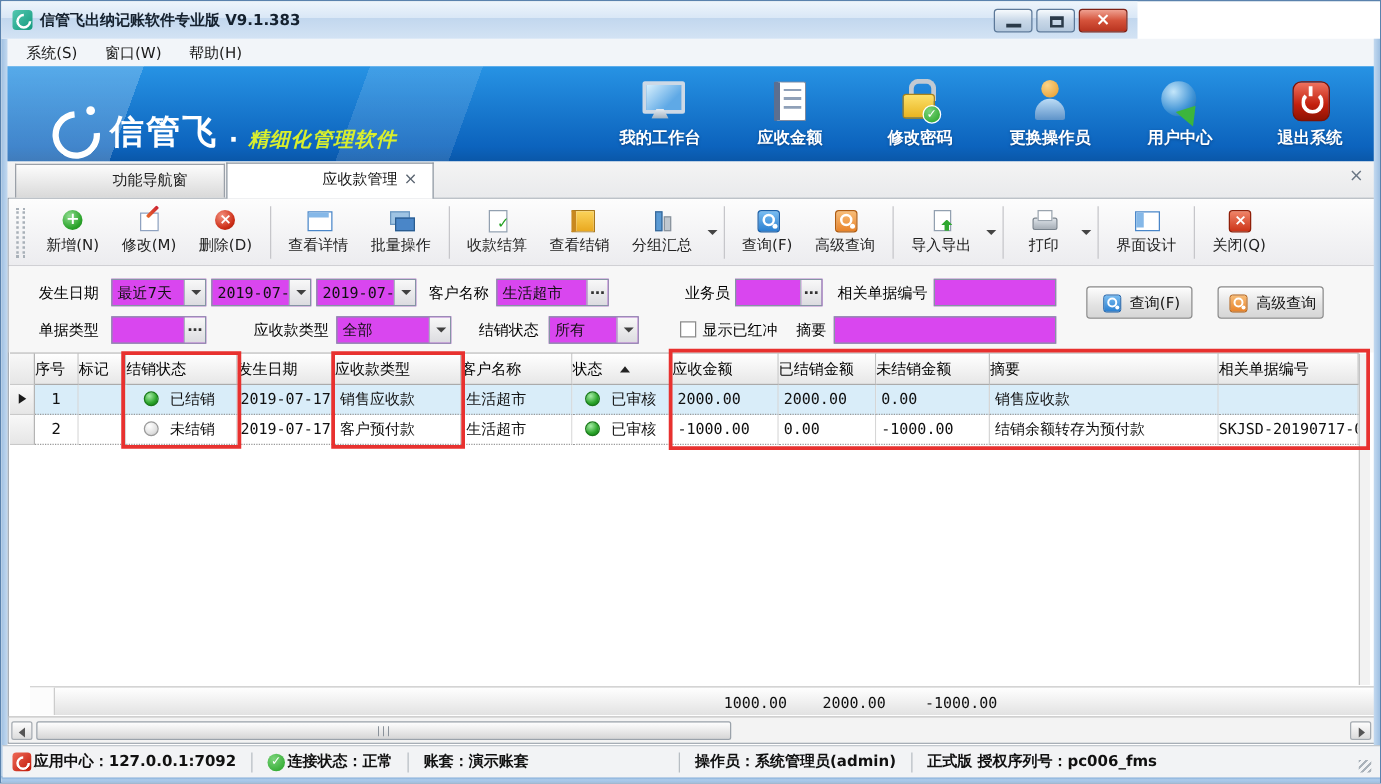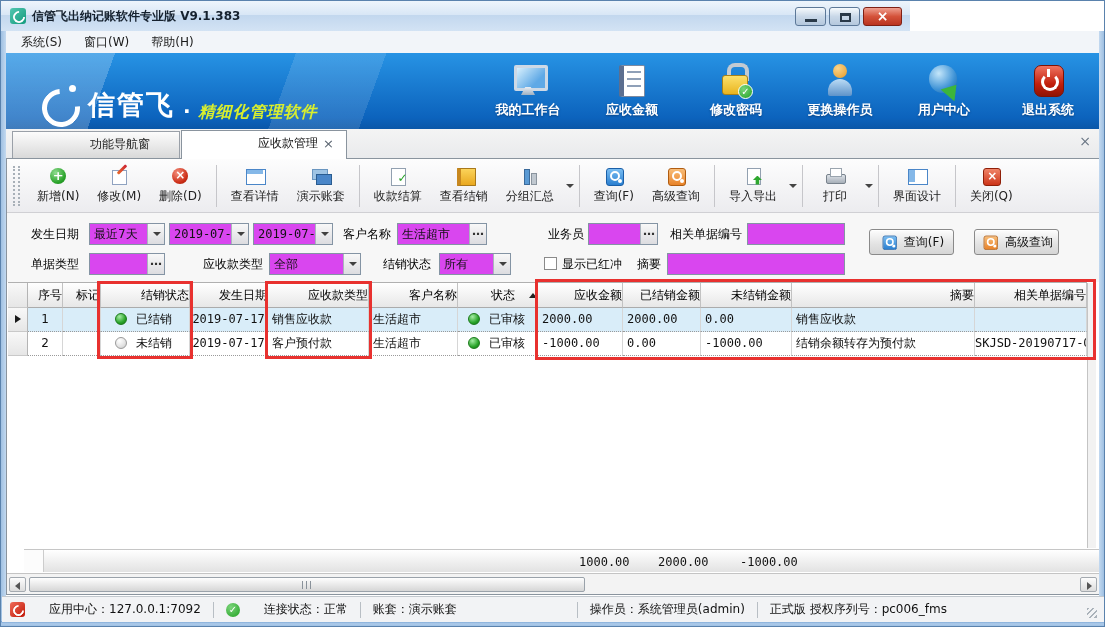--- a/index.html
+++ b/index.html
@@ -134,21 +134,21 @@
   .fbox .dots { text-align:center; line-height:14px; font-weight:bold; color:#333; }
   .checkbox { position:absolute; width:13px; height:13px; background:#fff; border:1px solid #8a8a8a; }
   .fbtn { position:absolute; width:85px; height:26px; border:1px solid #8a8a8a; border-radius:3px;
     background:linear-gradient(#fdfdfd,#e2e2e2 60%,#d6d6d6); box-shadow:inset 0 1px 0 #fff; display:flex; align-items:center; justify-content:center; gap:5px; cursor:pointer; }
   .fbtn .ti { transform:scale(.8); }
 
   
   .grid { position:absolute; left:7px; top:281px; border-top:1px solid #b0b0b0; z-index:12; background:#fff; }
   .grow { display:flex; }
   .gcell { height:24px; line-height:23px; border-right:1px solid #d6d6d6; border-bottom:1px dotted #9a9a9a; overflow:hidden; white-space:nowrap; padding-left:4px; background:#fff; }
-  .ghead .gcell { height:25px; line-height:24px; text-align:right; padding-left:0;
+  .ghead .gcell { height:25px; line-height:24px; text-align:left; padding-left:0;
     background:linear-gradient(#ffffff,#e7e7e7); border-right:1px solid #c2c2c2; border-bottom:1px solid #ababab; color:#000; }
   .grow.selected .gcell { background:#d9edf9; }
   .gcell.sel { background:linear-gradient(#f8f8f8,#e6e6e6) !important; border-right:1px solid #b4b4b4; border-bottom:1px solid #c9c9c9; padding:0; text-align:center; }
   .c0{width:20px}.c1{width:35px}.c2{width:38px}.c3{width:89px}.c4{width:78px}.c5{width:101px}.c6{width:89px}.c7{width:80px}
   .c8{width:85px}.c9{width:78px}.c10{width:91px}.c11{width:183px}.c12{width:112px}
   .center { text-align:center; padding-left:0 !important; }
   .mono { font-family:"DejaVu Sans Mono","Liberation Mono",monospace; }
   .ball { display:inline-block; width:12px; height:12px; border-radius:50%; vertical-align:-2px; margin-right:9px; }
   .ball-green { background:radial-gradient(circle at 35% 28%,#a6eca6,#2ba52b 60%,#127012); border:1px solid #1a7a1a; }
   .ball-gray  { background:radial-gradient(circle at 35% 28%,#ffffff,#e2e2e2 60%,#c2c2c2); border:1px solid #9a9a9a; }
@@ -175,21 +175,21 @@
   
   .redbox { position:absolute; border:3px solid #e8312f; z-index:26; pointer-events:none; }
   .redbox1 { left:96px;  top:280px; width:96px;  height:78px; }
   .redbox2 { left:264px; top:280px; width:107px; height:78px; }
   .redbox3 { left:534px; top:278px; width:561px; height:81px; }
 
   
   .statusbar { position:absolute; left:1px; top:595px; width:1103px; height:26px; background:#f2f3f5; border-top:1px solid #c2c8ce;
     display:flex; align-items:center; z-index:45; }
   .sb-sep { width:1px; height:16px; background:#b8bec4; margin:0 12px; }
-  .sb-item { display:flex; align-items:center; gap:24px; white-space:nowrap; color:#111; }
+  .sb-item { display:flex; align-items:center; gap:2px; white-space:nowrap; color:#111;font-weight:bold; }
   .sb-logo { width:15px; height:15px; border-radius:3px; background:linear-gradient(135deg,#ef6a58,#c01808); margin-left:8px; position:relative; }
   .sb-logo::after { content:""; position:absolute; left:3px; top:3px; width:7px; height:7px; border:2px solid #fff; border-top-color:transparent; border-radius:50%; transform:rotate(45deg); }
   .sb-check { width:14px; height:14px; border-radius:50%; background:radial-gradient(circle at 35% 30%,#7bd47b,#21a121); color:#fff; font-size:10px; line-height:14px; text-align:center; }
   .sb-grip { position:absolute; right:8px; bottom:4px; width:10px; height:10px;
     background:repeating-linear-gradient(135deg,#aab2ba 0 1.5px, transparent 1.5px 4px); }
 </style>
 </head>
 <body>
 
 <div class="window">
@@ -292,21 +292,21 @@
         <div class="ti ti-del"></div>
         <div class="tlabel">删除(D)</div>
       </div>
     <div class="tb-sep"></div>
     <div class="tb-btn">
         <div class="ti ti-detail"></div>
         <div class="tlabel">查看详情</div>
       </div>
     <div class="tb-btn">
         <div class="ti ti-batch"></div>
-        <div class="tlabel">演示账套</div>
+        <div class="tlabel">批量操作</div>
       </div>
     <div class="tb-sep"></div>
     <div class="tb-btn">
         <div class="ti ti-settle"></div>
         <div class="tlabel">收款结算</div>
       </div>
     <div class="tb-btn">
         <div class="ti ti-book"></div>
         <div class="tlabel">查看结销</div>
       </div>

